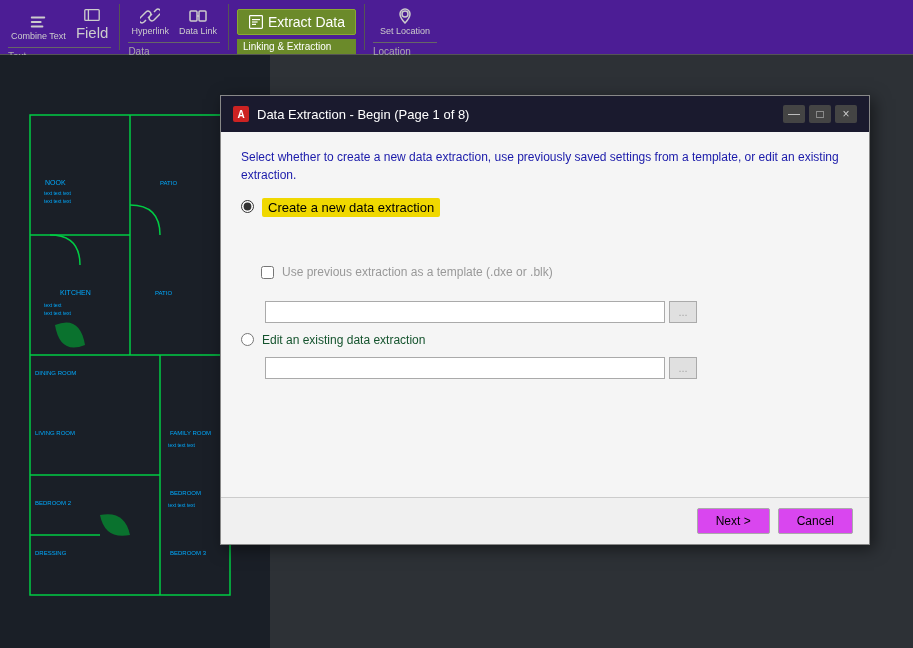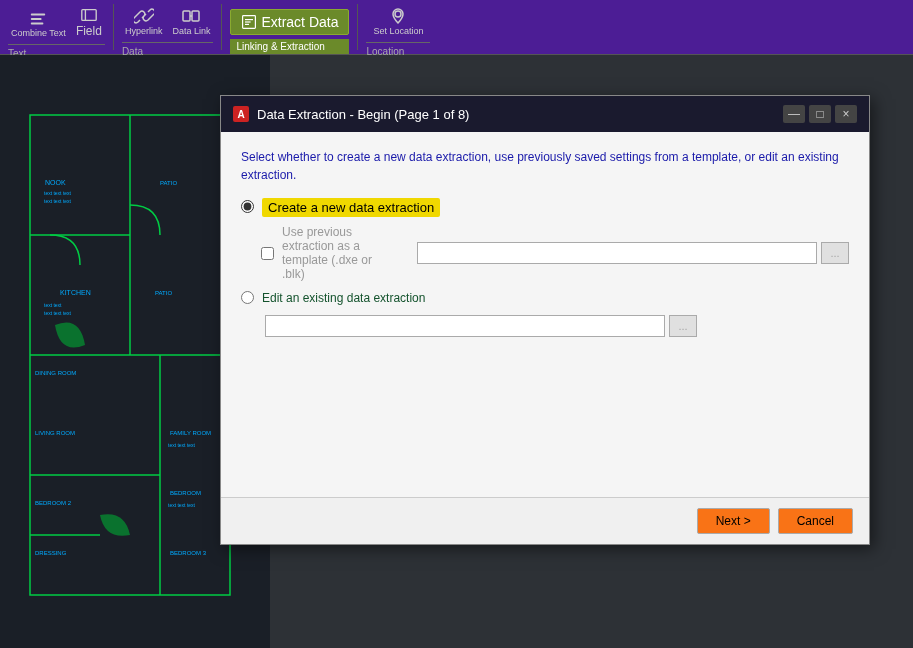--- a/index.html
+++ b/index.html
@@ -146,23 +146,24 @@
     }
 
     .radio-highlighted {
       background: #f0d800;
       padding: 2px 6px;
       border-radius: 2px;
     }
 
     .sub-option {
       display: flex;
-      flex-direction: row;
+      flex-direction: column;
       gap: 22px;
       margin-left: 20px;
+      margin-top: 40px;
     }
 
     .checkbox-option {
       display: flex;
       align-items: center;
       gap: 8px;
     }
 
     .checkbox-option input[type="checkbox"] {
       cursor: pointer;
@@ -207,21 +208,21 @@
       justify-content: flex-end;
       gap: 8px;
       border-top: 1px solid #ccc;
     }
 
     .footer-btn {
       padding: 5px 18px;
       font-size: 12px;
       cursor: pointer;
       border: 1px solid #aaa;
-      background: #f97316;
+      background: #d946ef;
       border-radius: 2px;
       min-width: 70px;
     }
 
     
     .cad-canvas {
       position: absolute;
       top: 0;
       left: 0;
       width: 100%;
@@ -285,21 +286,21 @@
             <rect x="2" y="14" width="14" height="2" rx="1"></rect>
           </svg>
         <span style="font-size:9px;color:#ccc;">Combine
 Text</span>
       </div>
       <div class="small-icon-btn">
         <svg viewBox="0 0 20 20" width="18" height="18" fill="none" stroke="#ccc" stroke-width="1.5">
             <rect x="2" y="4" width="16" height="12" rx="1"></rect>
             <line x1="6" y1="4" x2="6" y2="16"></line>
           </svg>
-        <span style="font-size:12px;color:#ccc;">Field</span>
+        <span style="font-size:15px;color:#ccc;">Field</span>
       </div>
     </div>
     <div class="toolbar-group-label">Text</div>
   </div>
 
   <div class="toolbar-sep"></div>
 
   <div class="toolbar-group">
     <div class="toolbar-group-top">
       <div class="small-icon-btn">

